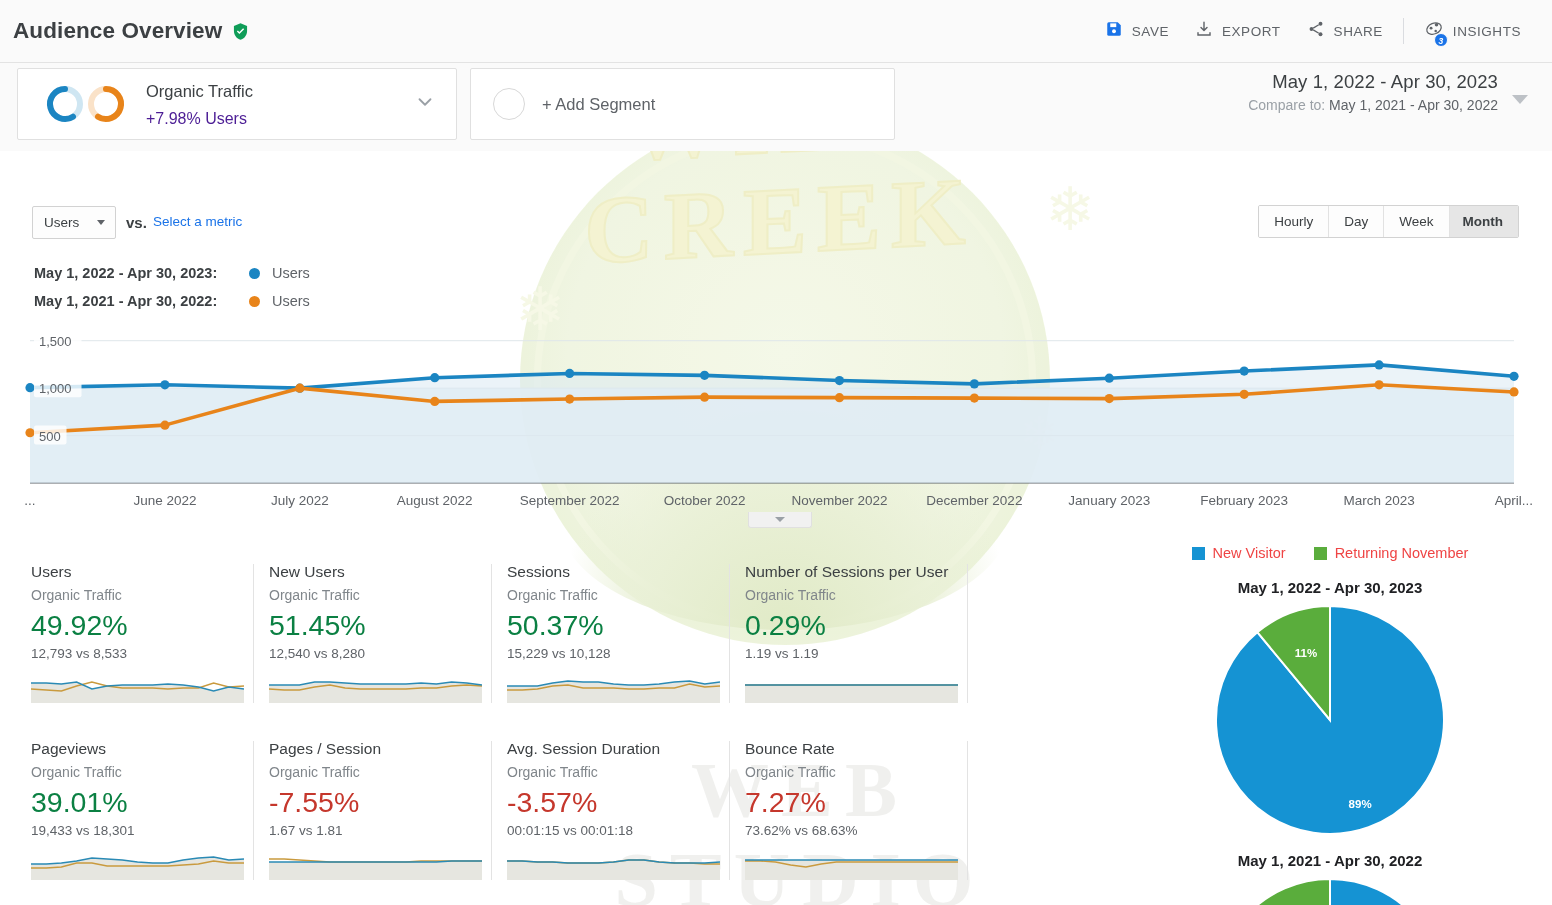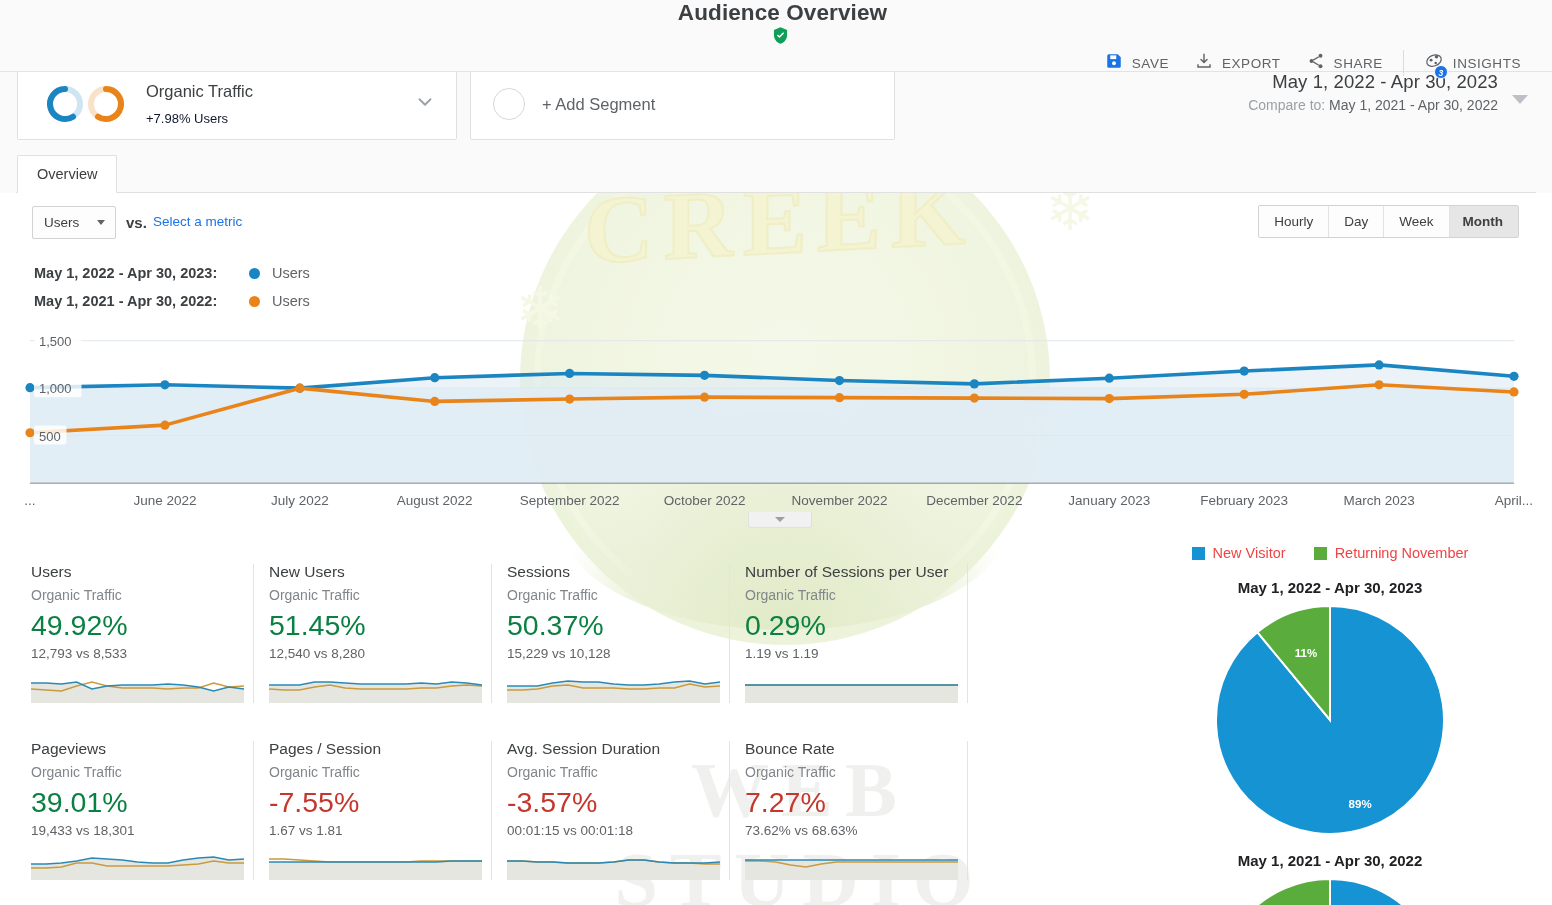--- a/index.html
+++ b/index.html
@@ -53,25 +53,25 @@
     font-family:"Liberation Serif", serif;
     font-weight:bold; font-size:78px; letter-spacing:12px;
     color: rgba(160,160,150,0.16);
   }
   .wm-star{
     position:absolute; color:#f6f8e6; font-size:60px; line-height:1;
   }
 
   
   .header {
-    position: absolute; left:0; top:0; width:1552px; height:72px;
+    position: absolute; left:0; top:0; width:1552px; height:63px;
     background: #fafafa;
     border-bottom: 1px solid #e3e3e3;
     z-index: 6;
-    display:flex; align-items:center;flex-direction:column;
+    display:flex; align-items:center;
   }
   .page-title {
     margin-left: 13px;
     font-size: 22.5px; font-weight: bold; color: #3c4043; letter-spacing:.1px;
   }
   .shield-wrap { margin-left: 9px; display:flex; align-items:center; }
   .header-actions { margin-left:auto; display:flex; align-items:center; padding-right:18px; }
   .hdr-btn {
     display:flex; align-items:center; gap:9px;
     padding: 6px 13px; cursor:pointer; background:transparent; border:none;
@@ -93,21 +93,21 @@
     background:#fafafa; z-index:5;
   }
   .seg-card {
     position:absolute; left:17px; top:11px; width:440px; height:72px;
     background:#fff; border:1px solid #e0e0e0; border-radius:2px;
     display:flex; align-items:center; cursor:pointer;
   }
   .donuts { margin-left:25px; display:flex; align-items:center; }
   .seg-text { margin-left:18px; }
   .seg-name { font-size:16.5px; color:#3c4043; line-height:21px; }
-  .seg-sub { font-size:13px; color:#0f172a; line-height:17px; margin-top:8px; }
+  .seg-sub { font-size:16px; color:#4c1d95; line-height:17px; margin-top:8px; }
   .seg-caret { margin-left:auto; margin-right:20px; }
 
   .addseg-card {
     position:absolute; left:470px; top:11px; width:425px; height:72px;
     background:#fff; border:1px solid #e0e0e0; border-radius:2px;
     display:flex; align-items:center; cursor:pointer;
   }
   .addseg-circle {
     margin-left:22px; width:32px; height:32px; border-radius:50%;
     border:1.6px solid #d8d8d8;
@@ -334,25 +334,20 @@
 
     <div class="daterange">
       <div class="dr-main">May 1, 2022 - Apr 30, 2023</div>
       <div class="dr-sub">
         <span>Compare to: </span><b>May 1, 2021 - Apr 30, 2022</b>
       </div>
       <div class="dr-caret"></div>
     </div>
   </div>
 
-  <div class="tabstrip">
-    <div class="tab">
-      <span>Overview</span>
-    </div>
-  </div>
 
   <div class="panel">
 
     <div class="metric-select">
       <span class="ms-lbl">Users</span>
       <i class="ms-caret"></i>
     </div>
     <div class="vs-lbl">vs.</div>
     <div class="sel-metric">Select a metric</div>
 

